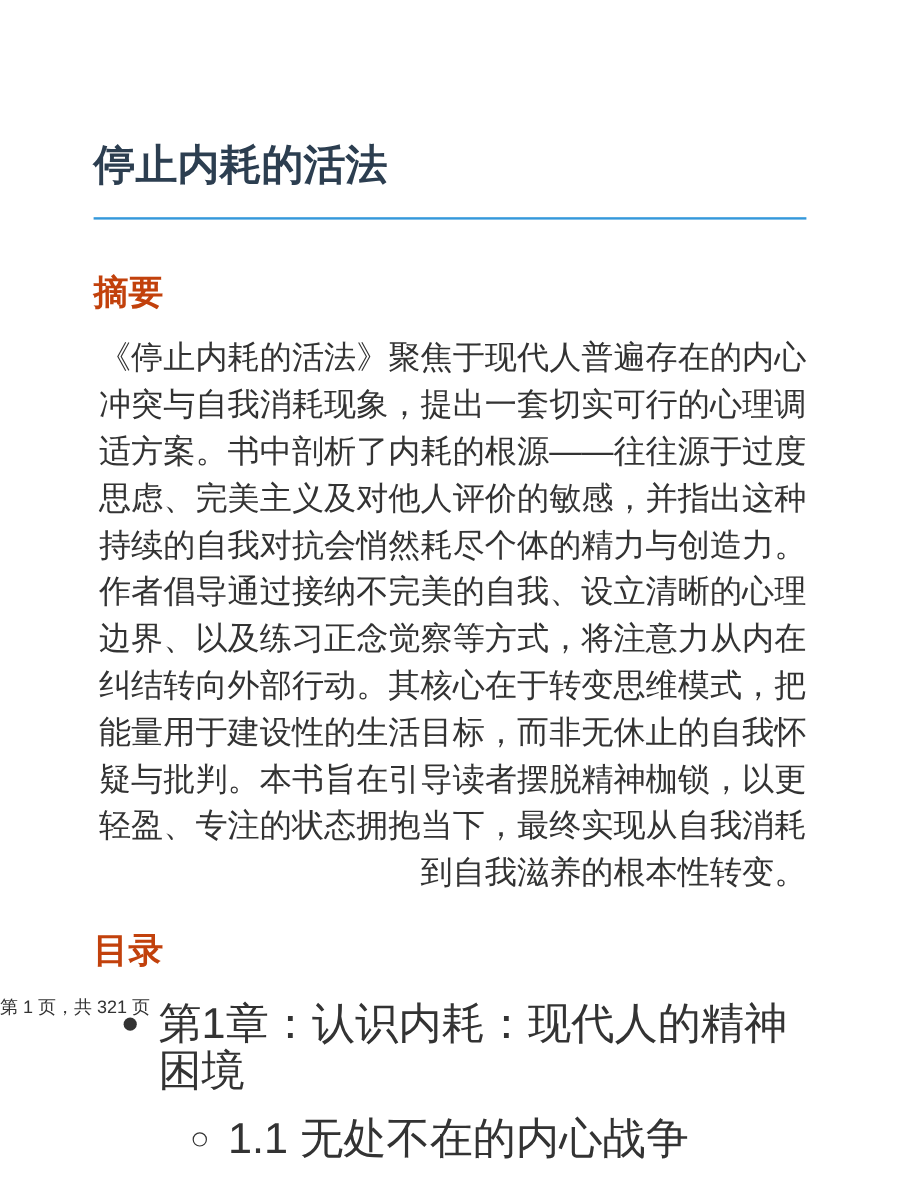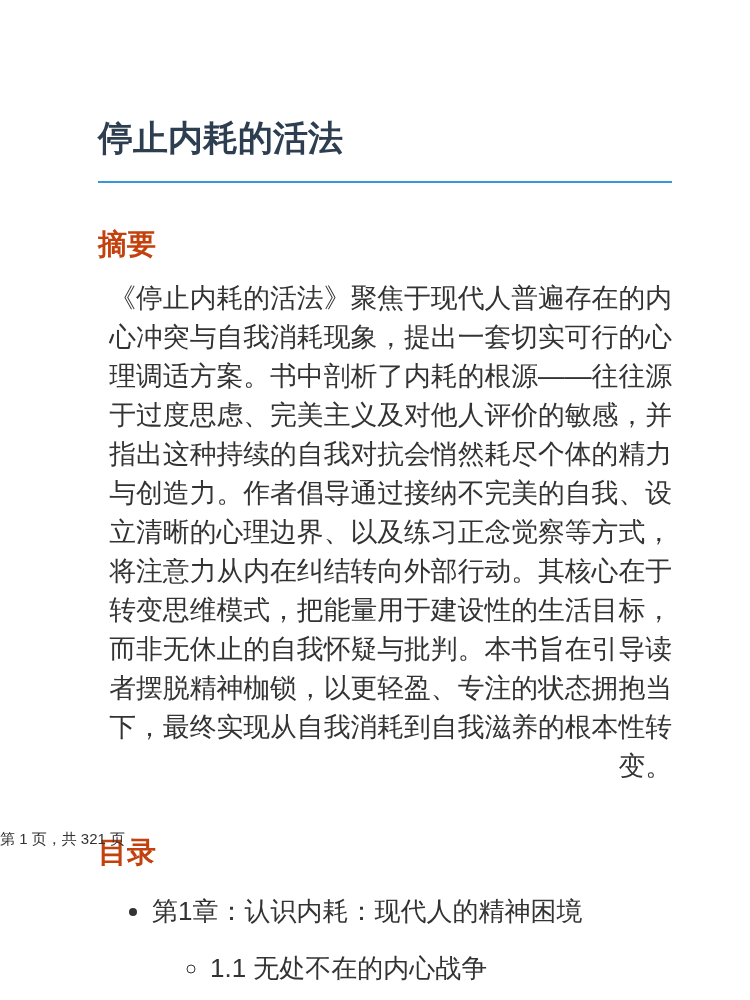--- a/index.html
+++ b/index.html
@@ -12,21 +12,21 @@
     height: 1000px;
     font-family: "Liberation Sans", "DejaVu Sans", sans-serif;
     color: #333333;
     overflow: hidden;
   }
   .page {
     position: relative;
     width: 750px;
     height: 876px;
     box-sizing: border-box;
-    padding: 115px 78px 0 98px;
+    padding: 115px 78px 0 78px;
     background: #ffffff;
   }
   .doc-title {
     margin: 0;
     font-size: 35px;
     line-height: 1.3;
     font-weight: 700;
     color: #2c3e50;
   }
   .title-divider {
@@ -35,34 +35,34 @@
     margin-top: 20px;
   }
   .section-heading {
     margin: 43px 0 0 0;
     font-size: 29px;
     line-height: 1.3;
     font-weight: 700;
     color: #c2410c;
   }
   .section-heading.toc-heading {
-    margin-top: 48px;
+    margin-top: 28px;
   }
   .summary-text {
     margin: 16px 0 0 0;
     font-size: 26.8px;
     line-height: 39px;
     color: #333333;
     text-align: right;
   }
   .toc-list {
     margin: 20px 0 0 0;
     padding-left: 54px;
     list-style-type: disc;
-    font-size: 26px;
+    font-size: 36px;
     line-height: 39px;
     color: #333333;
   }
   .toc-sublist {
     margin: 18px 0 16px 0;
     padding-left: 58px;
     list-style-type: circle;
   }
   .page-footer {
     position: absolute;

